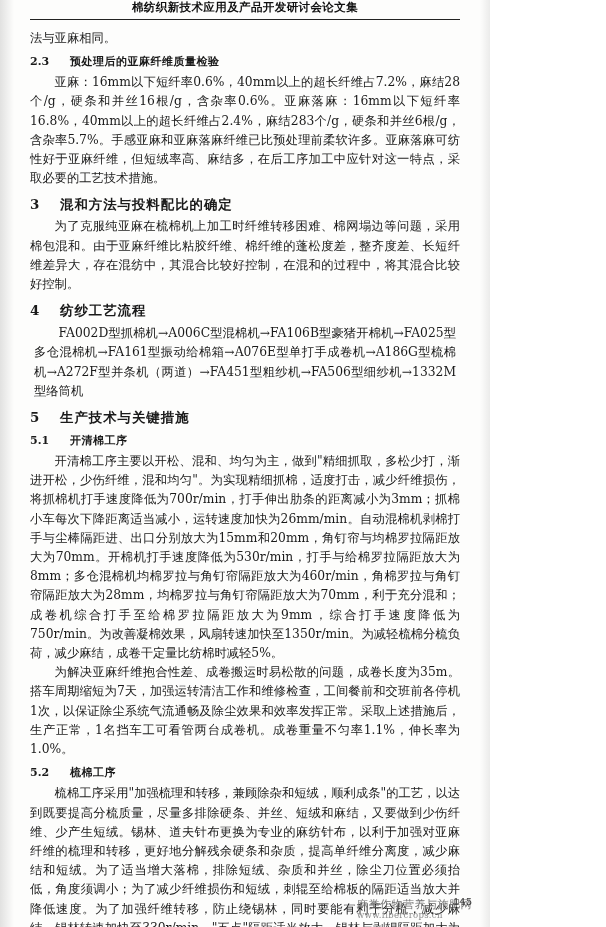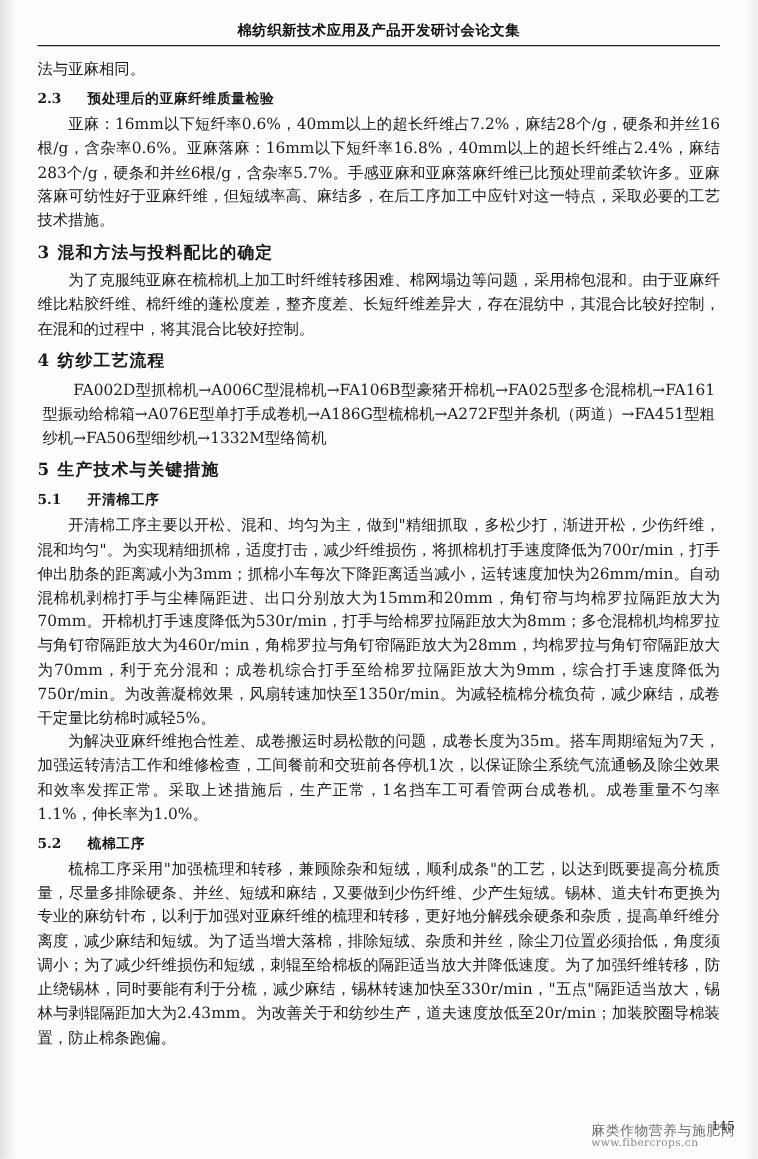--- a/index.html
+++ b/index.html
@@ -10,24 +10,24 @@
   body {
     width: 606px;
     height: 927px;
     font-family: "DejaVu Serif", "Liberation Serif", serif;
     color: #1a1a1a;
     position: relative;
     overflow: hidden;
   }
   .page {
     position: relative;
-    width: 606px;
+    width: 490px;
     height: 927px;
     box-sizing: border-box;
-    padding: 17px 30px 0 30px;
+    padding: 0 30px 0 30px;
     background: #fdfdfc;
   }
   
   .header {
     text-align: center;
     font-size: 11.5px;
     letter-spacing: 0.4px;
     font-weight: bold;
     color: #111;
     padding-bottom: 4px;
@@ -55,20 +55,21 @@
     margin: 6px 0 3px 0;
     font-size: 13.4px;
     font-weight: bold;
     line-height: 20px;
   }
   .h1 .num {
     display: inline-block;
     min-width: 16px;
   }
   .h1 .txt {
+    margin-left: 14px;
     letter-spacing: 1px;
   }
   .h2 {
     margin: 4px 0 2px 0;
     font-size: 11px;
     font-weight: bold;
     line-height: 19px;
   }
   .h2 .num {
     display: inline-block;

